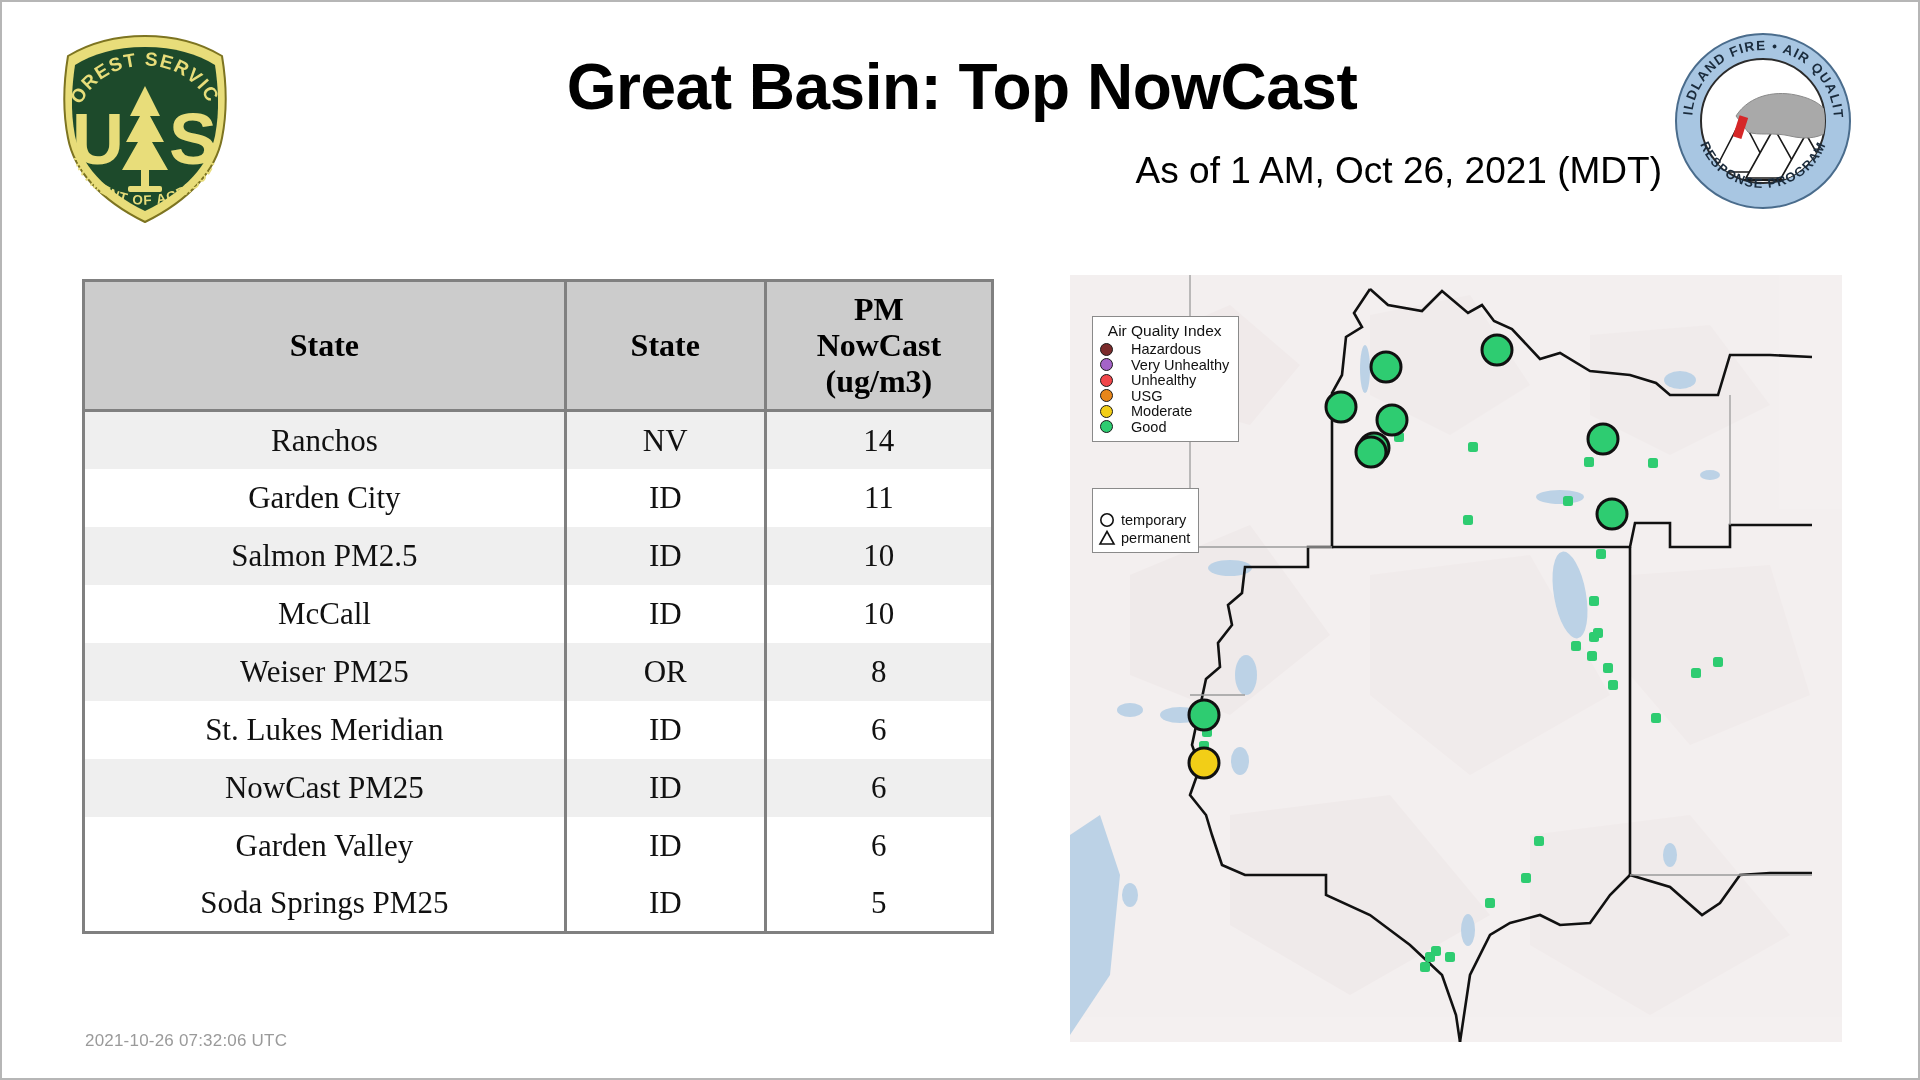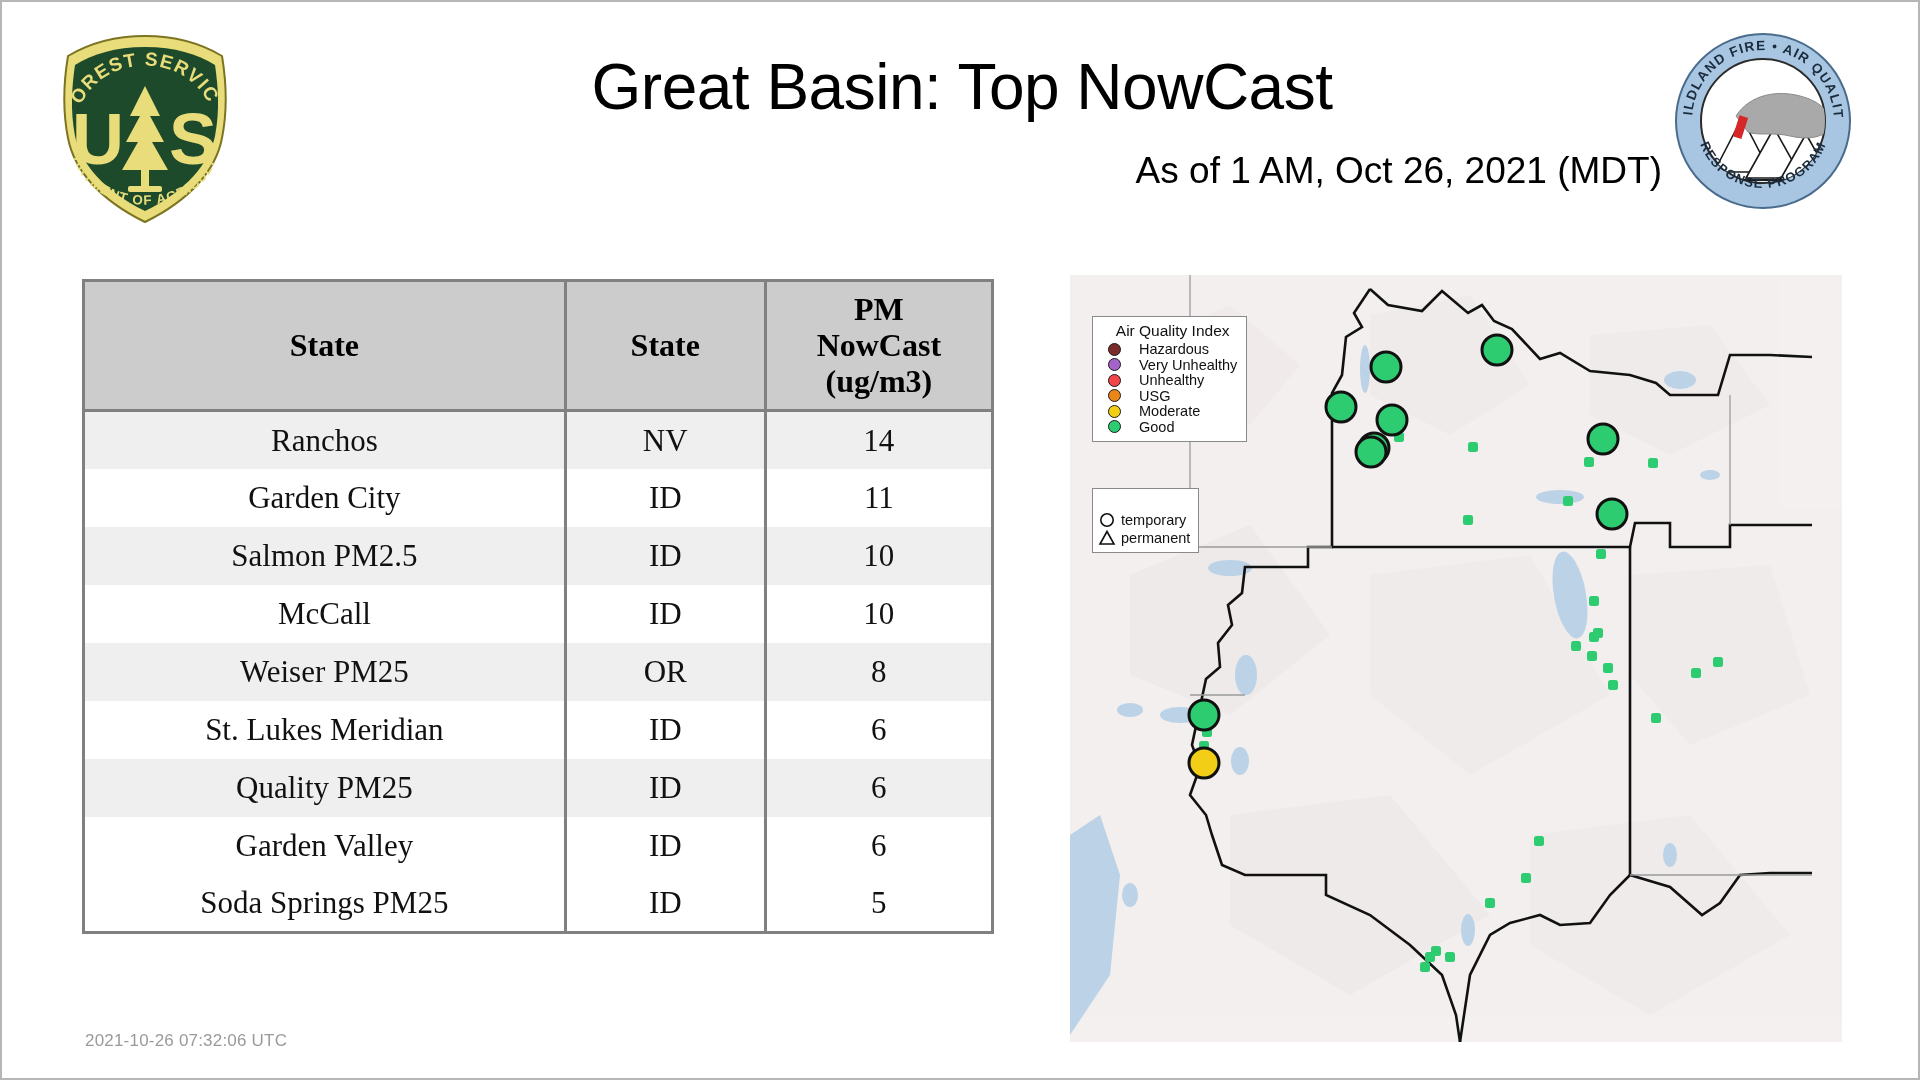--- a/index.html
+++ b/index.html
@@ -36,21 +36,21 @@
     height: 178px;
   }
 
   #page-title {
     position: absolute;
     left: 260px;
     top: 48px;
     width: 1400px;
     text-align: center;
     font-size: 64px;
-    font-weight: 400;
+    font-weight: 700;
     font-stretch: condensed;
     color: #000000;
     letter-spacing: -0.5px;
     white-space: nowrap;
   }
 
   #page-subtitle {
     position: absolute;
     left: 260px;
     top: 148px;
@@ -134,21 +134,21 @@
 
   .legend-box {
     position: absolute;
     background: #ffffff;
     border: 1px solid #8a8a8a;
     font-family: "Liberation Sans", sans-serif;
   }
   #aqi-legend {
     left: 22px;
     top: 41px;
-    padding: 5px 9px 6px 15px;
+    padding: 5px 9px 6px 7px;
   }
   #aqi-legend .legend-title {
     font-size: 15.5px;
     color: #111;
     text-align: center;
     margin-bottom: 2px;
     white-space: nowrap;
   }
   .legend-row {
     display: flex;
@@ -300,21 +300,21 @@
             <td>Weiser PM25</td>
             <td>OR</td>
             <td>8</td>
           </tr>
           <tr class="even">
             <td>St. Lukes Meridian</td>
             <td>ID</td>
             <td>6</td>
           </tr>
           <tr class="odd">
-            <td>Quality PM25</td>
+            <td>NowCast PM25</td>
             <td>ID</td>
             <td>6</td>
           </tr>
           <tr class="even">
             <td>Garden Valley</td>
             <td>ID</td>
             <td>6</td>
           </tr>
           <tr class="even">
             <td>Soda Springs PM25</td>

